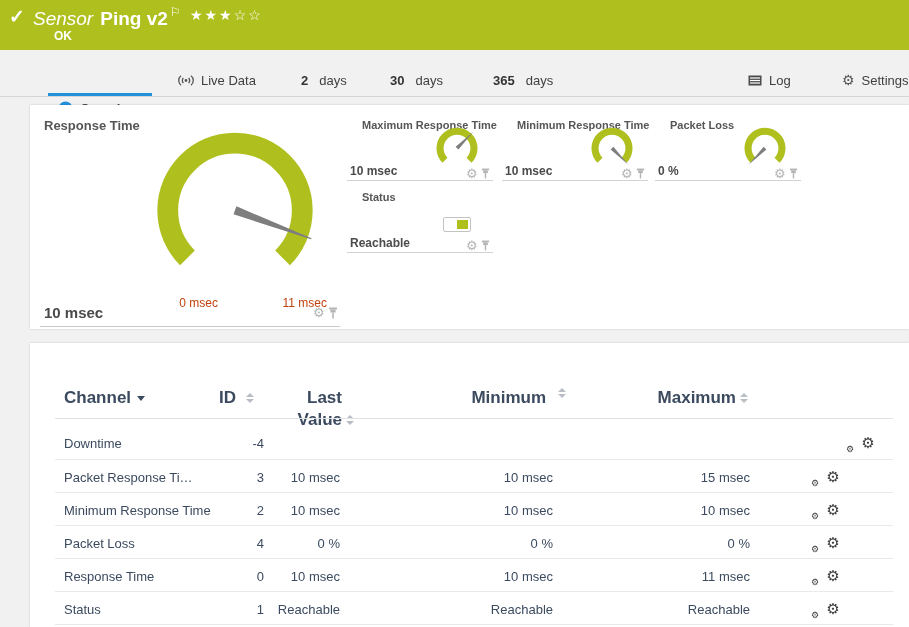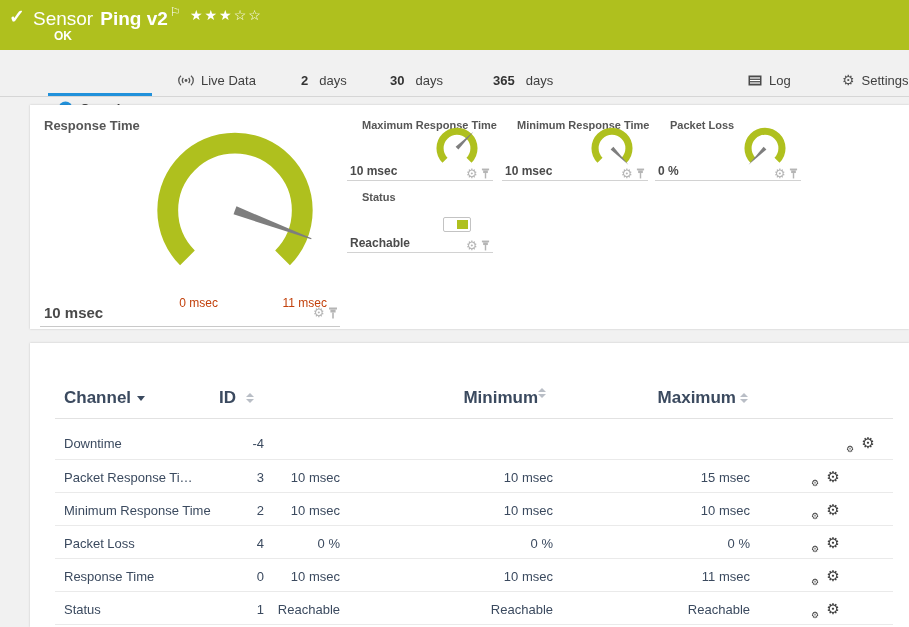--- a/index.html
+++ b/index.html
@@ -4,21 +4,21 @@
 <style>
   html,body{margin:0;padding:0;}
   body{width:909px;height:627px;overflow:hidden;background:#F1F1F1;
        font-family:"Liberation Sans", sans-serif;}
   #app{position:relative;width:909px;height:627px;overflow:hidden;background:#F1F1F1;}
 
   
   .hdr{position:absolute;left:0;top:0;width:909px;height:50px;background:#AFC01E;color:#fff;}
   .hdr .check{position:absolute;left:9px;top:5px;font-size:19px;font-weight:bold;}
   .hdr .titlerow{position:absolute;left:33px;top:5px;font-size:19px;white-space:nowrap;}
-  .hdr .sensorword{font-weight:normal;margin-right:7px;margin-top:30px;}
+  .hdr .sensorword{font-style:italic;font-weight:normal;margin-right:7px;margin-top:30px;}
   .hdr .sensorname{font-weight:bold;}
   .hdr .flag{font-size:12px;vertical-align:9px;margin-left:2px;}
   .hdr .stars{position:absolute;left:190px;top:7px;font-size:14px;letter-spacing:2px;cursor:pointer;}
   .hdr .ok{position:absolute;left:54px;top:29px;font-size:12px;font-weight:bold;}
 
   
   .tabline{position:absolute;left:0;top:96px;width:909px;height:1px;background:#D6D6D6;}
   .tab{position:absolute;top:66px;height:28px;display:flex;align-items:center;gap:7px;
        font-size:13px;color:#404040;cursor:pointer;white-space:nowrap;}
   .tab .num{font-weight:bold;color:#333;margin-right:4px;}
@@ -58,21 +58,21 @@
           border:1px solid #C3C3C3;border-radius:2px;}
   .toggle .knob{position:absolute;right:2px;top:2px;width:11px;height:9px;background:#AFC01E;}
 
   
   .th{position:absolute;top:45px;font-size:17px;font-weight:bold;color:#3B4A5F;cursor:pointer;}
   .th-channel{left:34px;display:flex;gap:6px;align-items:center;}
   .th-id{left:189px;width:56px;display:flex;gap:10px;align-items:center;}
   .th-last{left:240px;width:84px;text-align:right;}
   .th-last .l1{padding-right:12px;}
   .th-last .l2{display:flex;justify-content:flex-end;gap:4px;align-items:center;margin-top:2px;}
-  .th-min{left:396px;width:120px;display:flex;justify-content:flex-end;gap:0;}
+  .th-min{left:416px;width:120px;display:flex;justify-content:flex-end;gap:12px;}
   .th-max{left:600px;width:118px;display:flex;justify-content:flex-end;gap:4px;align-items:center;}
   .hsep{position:absolute;left:25px;top:75px;width:838px;height:1px;background:#E2E2E2;}
 
   .rows{position:absolute;left:0;top:75px;width:879px;}
   .row{position:relative;height:33px;font-size:13px;color:#3B4A5F;}
   .row.first{height:42px;padding-left:35px;}
   .row::after{content:"";position:absolute;left:25px;bottom:0;width:838px;height:1px;background:#EAEAEA;}
   .cell{position:absolute;top:50%;transform:translateY(-50%);white-space:nowrap;}
   .row.first .cell{top:60%;}
   .c-ch{left:34px;width:180px;cursor:pointer;}
@@ -266,20 +266,30 @@
       <span>Channel</span>
       <span class="desc"></span>
     </div>
     <div class="th th-id">
       <span>ID</span>
       <span class="sorticons">
           <i class="up"></i>
           <i class="down"></i>
         </span>
     </div>
+    <div class="th th-last">
+      <div class="l1">Last</div>
+      <div class="l2">
+          <span>Value</span>
+        <span class="sorticons">
+            <i class="up"></i>
+            <i class="down"></i>
+          </span>
+        </div>
+    </div>
     <div class="th th-min">
       <span>Minimum</span>
       <span class="sorticons">
           <i class="up"></i>
           <i class="down"></i>
         </span>
     </div>
     <div class="th th-max">
       <span>Maximum</span>
       <span class="sorticons">

